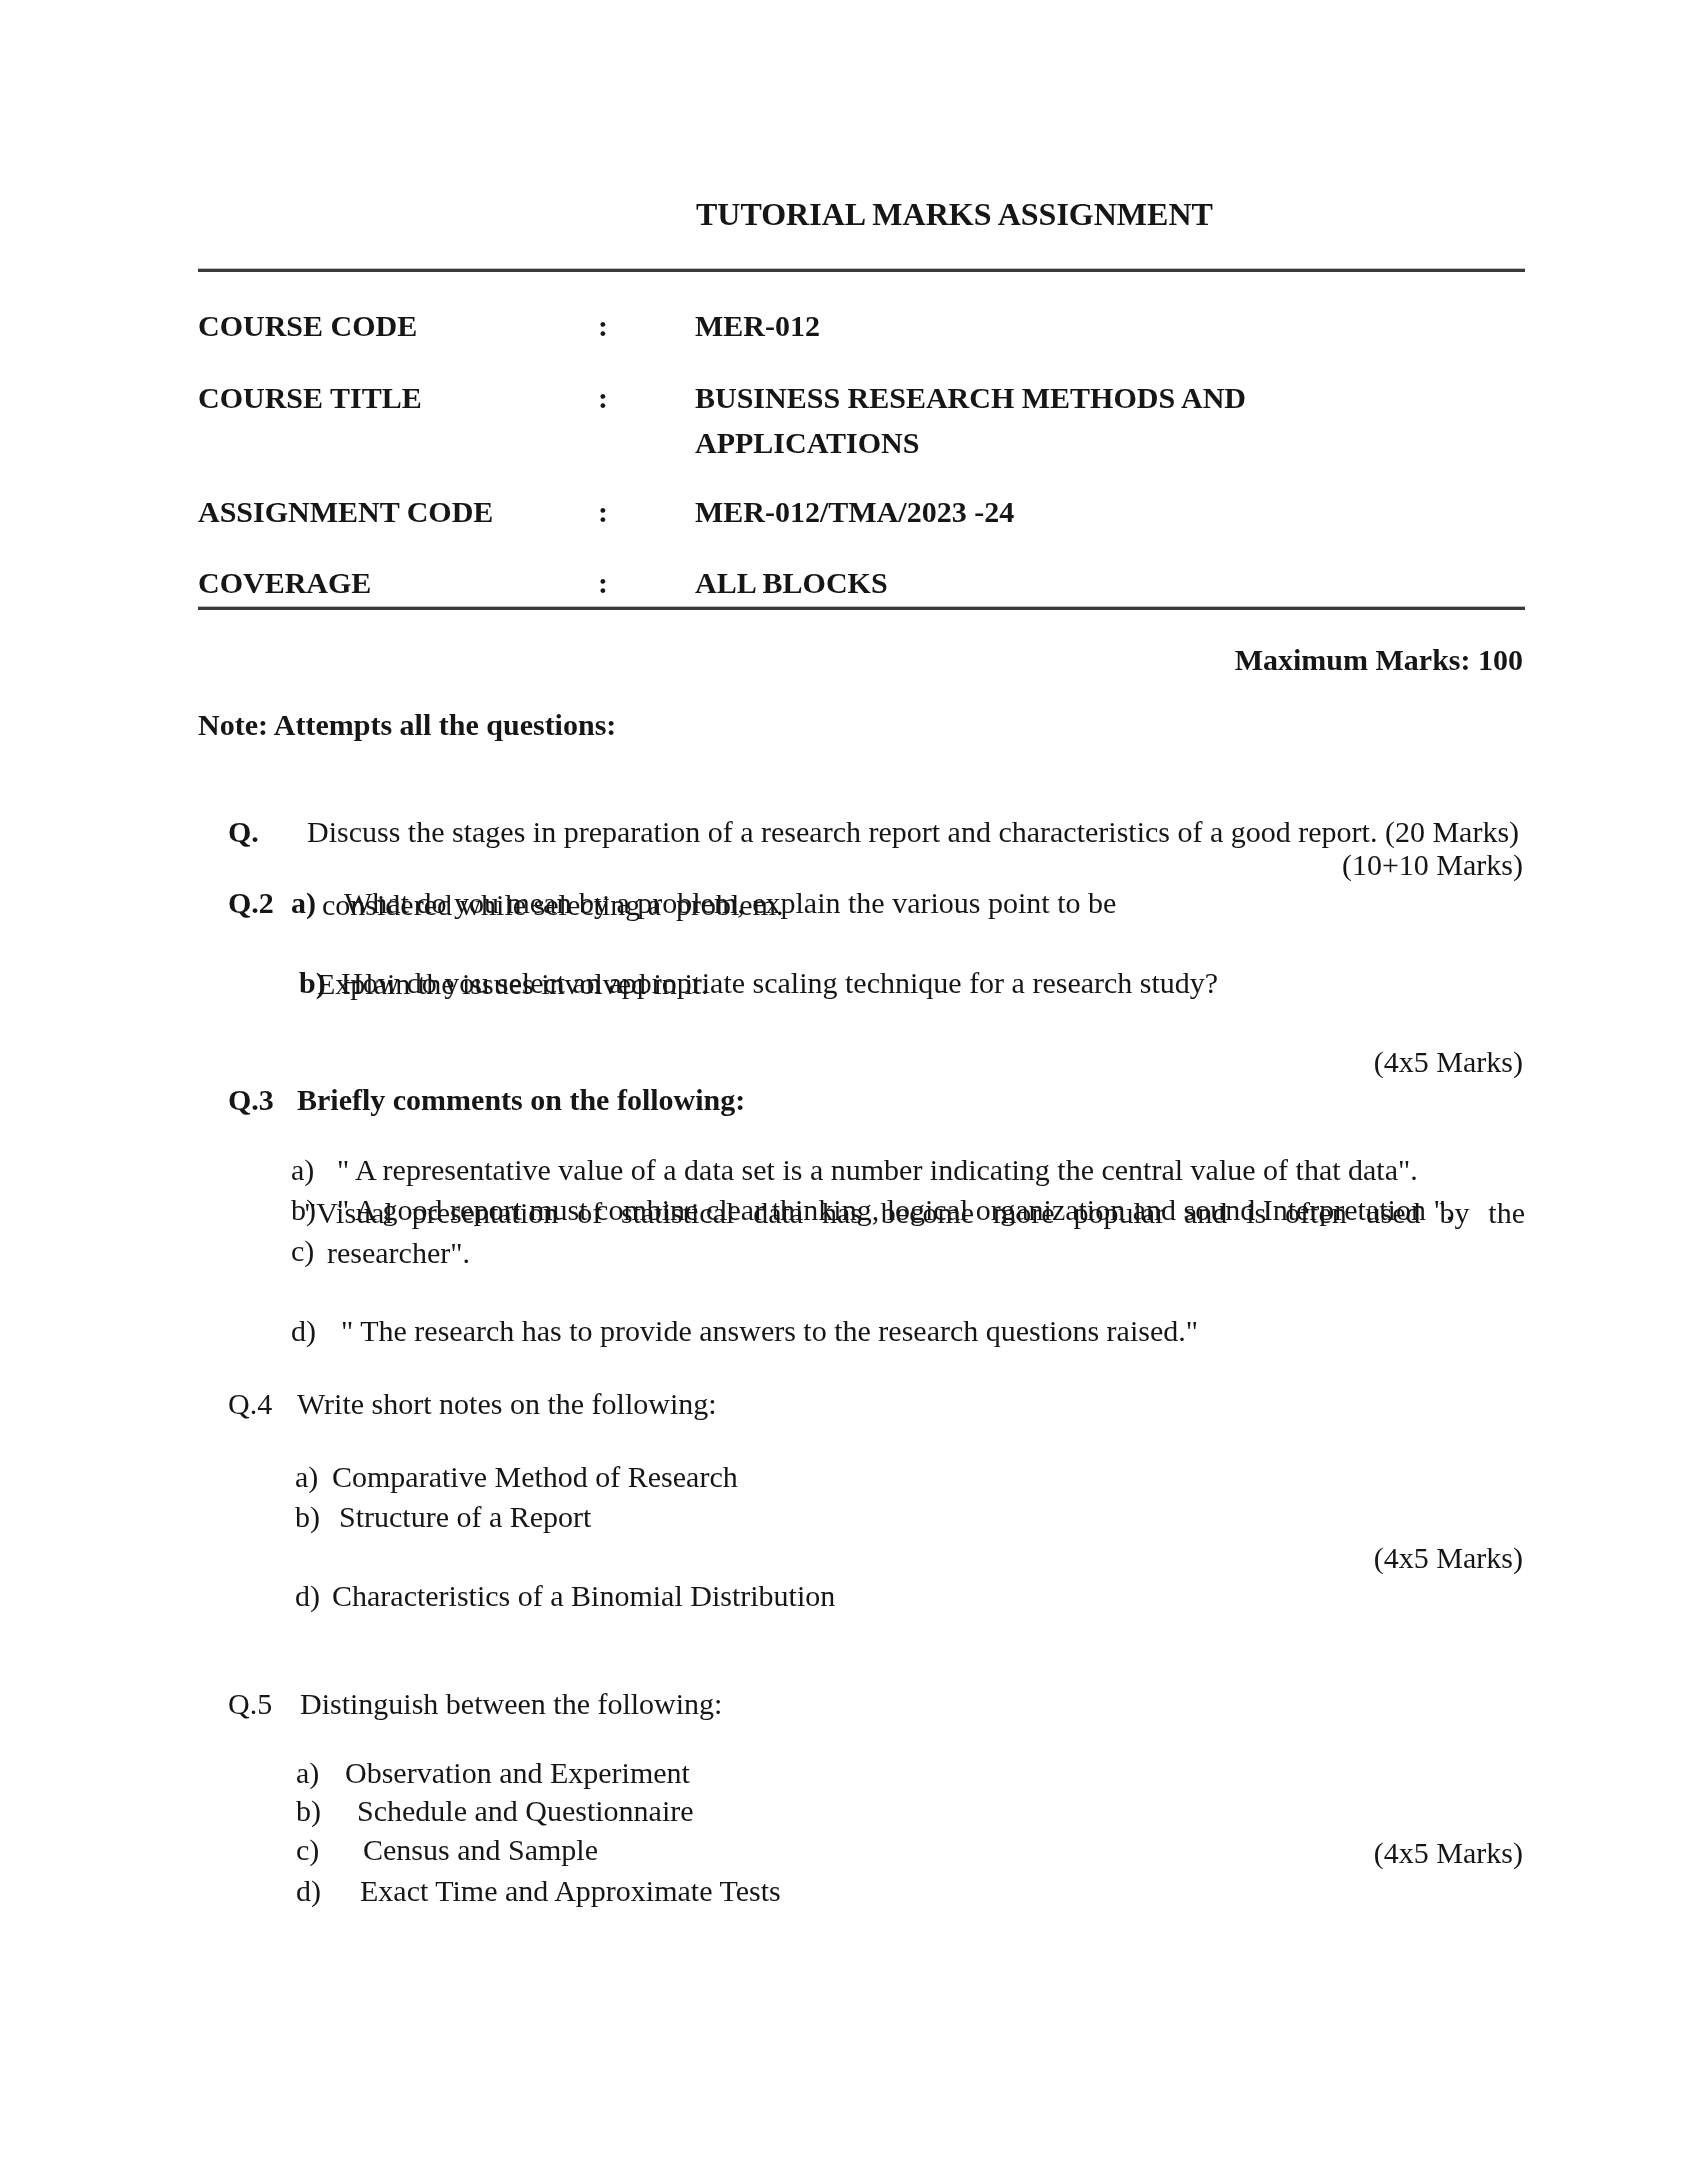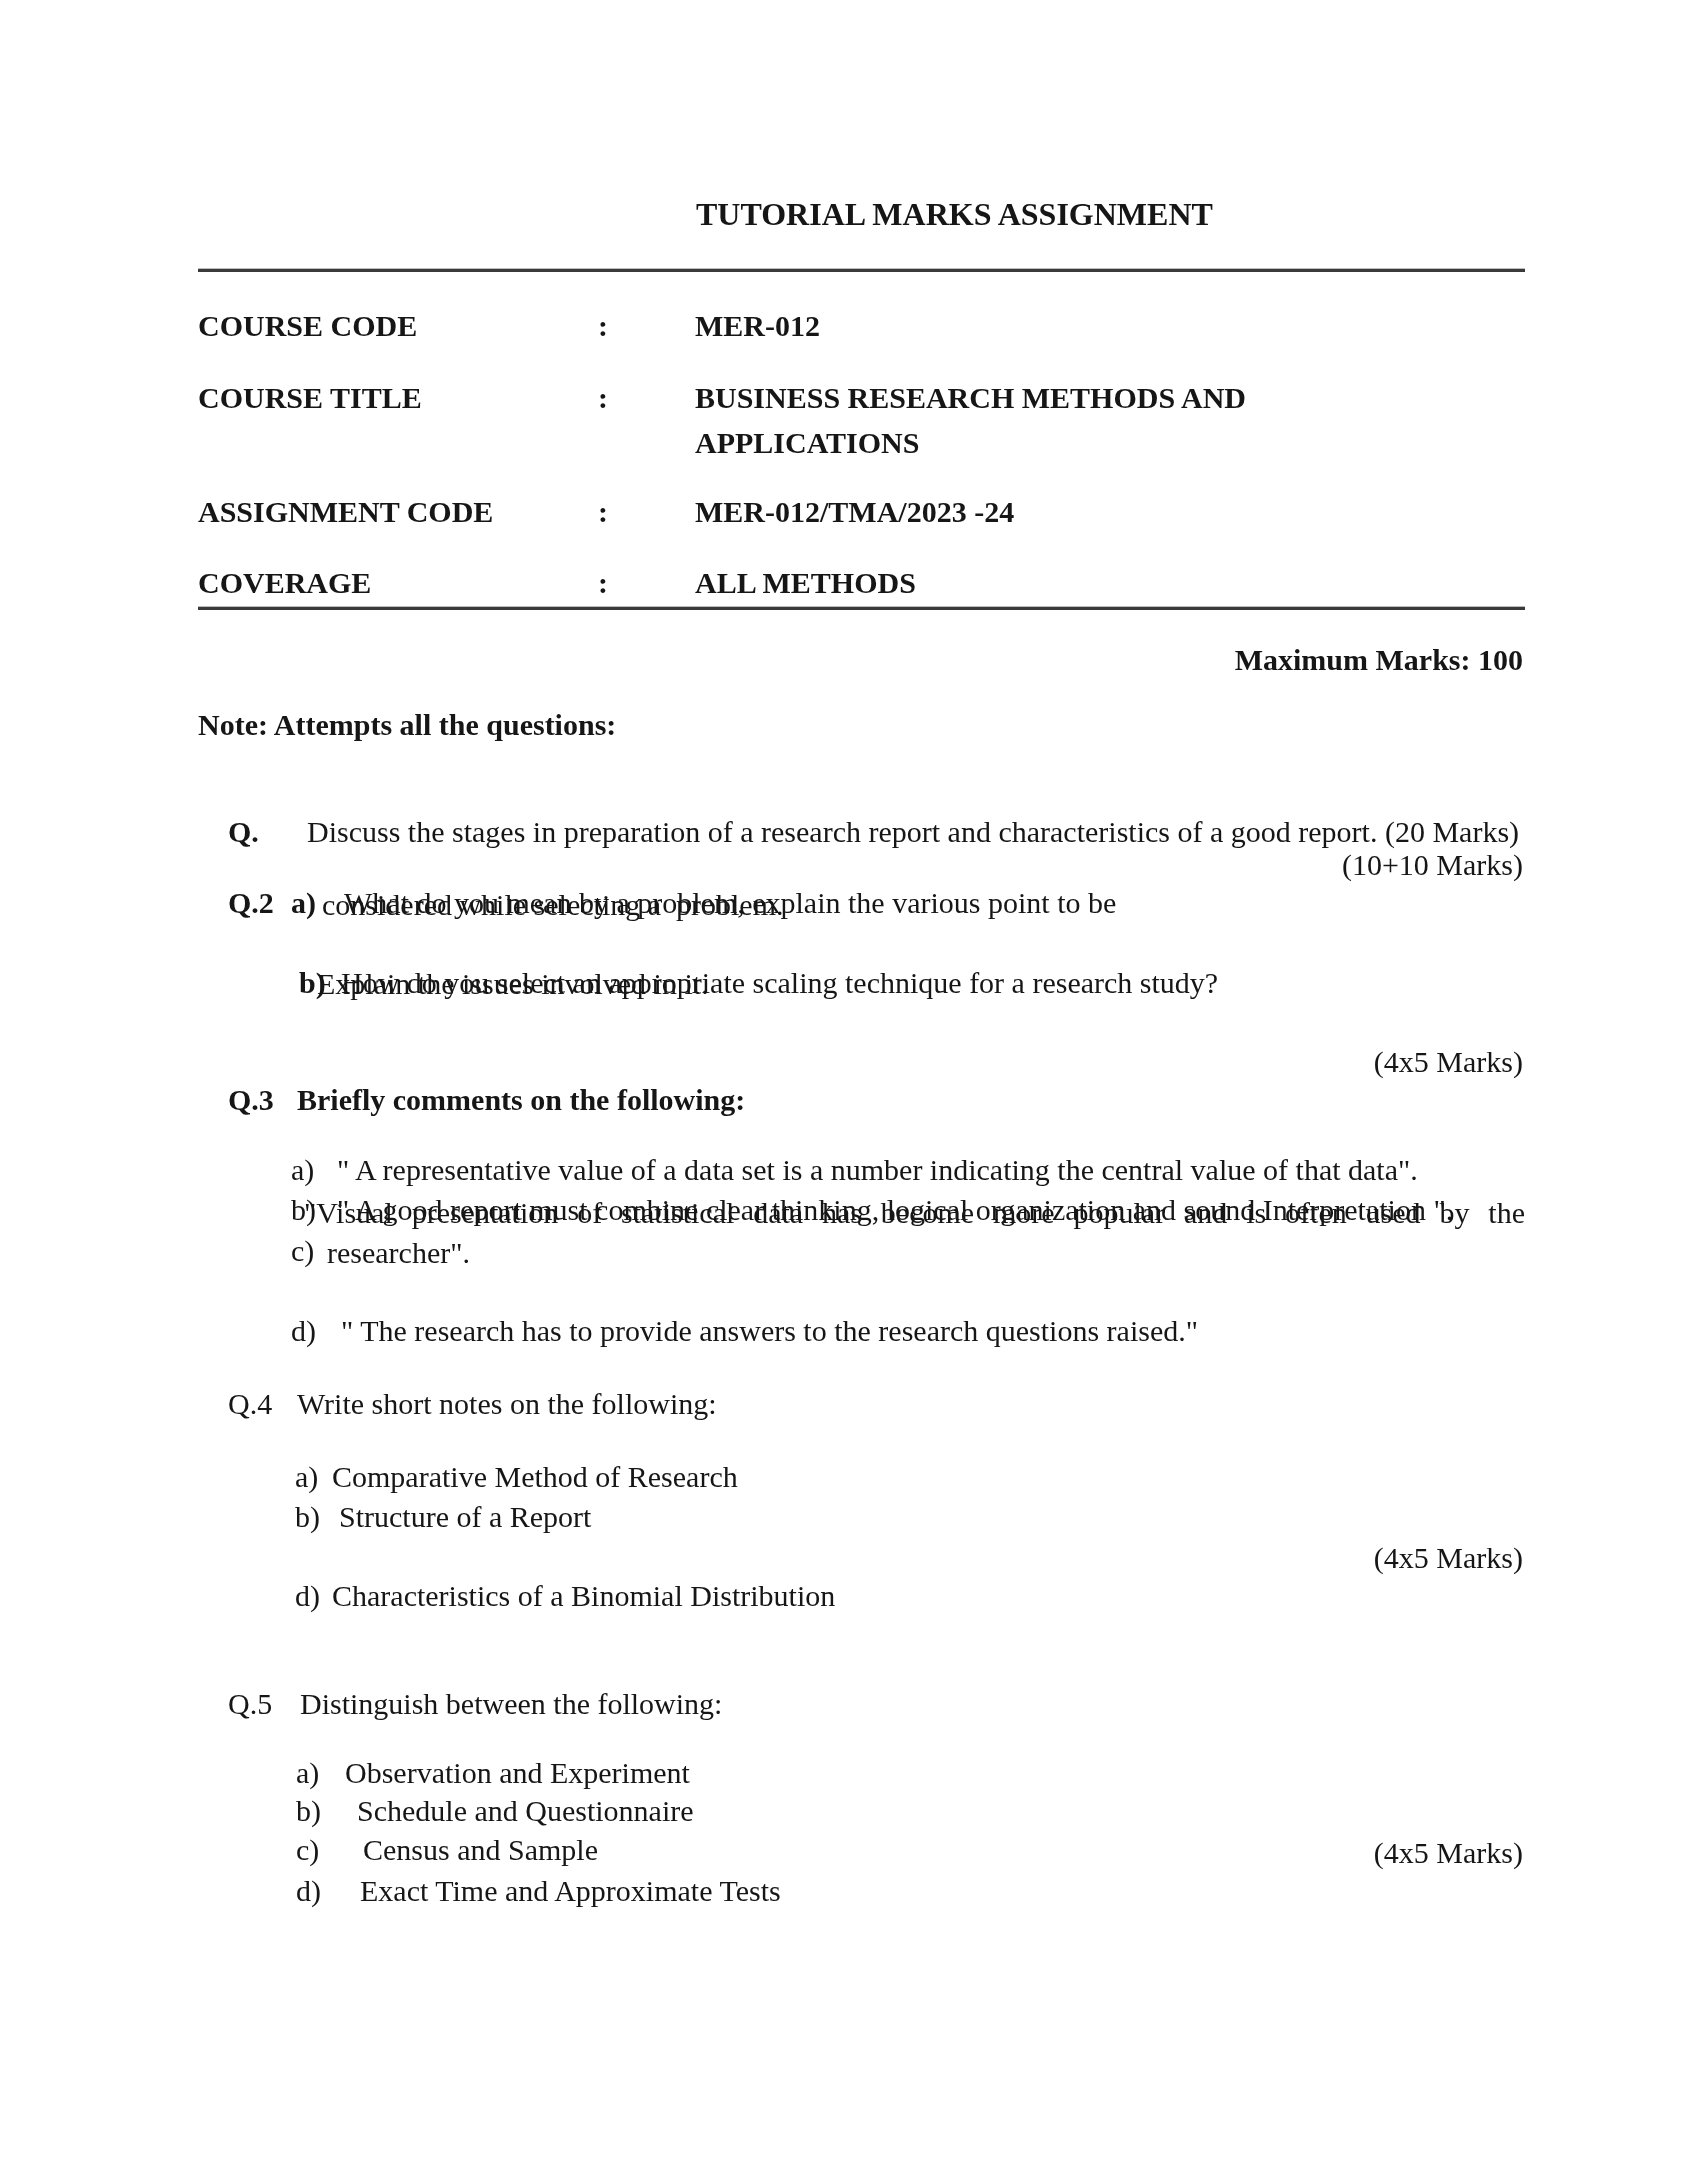--- a/index.html
+++ b/index.html
@@ -60,21 +60,21 @@
   <div class="line b" style="top:379px;left:598px">:</div>
   <div class="line b" style="top:379px;left:695px">BUSINESS RESEARCH METHODS AND</div>
   <div class="line b" style="top:424px;left:695px">APPLICATIONS</div>
 
   <div class="line b" style="top:493px;left:198px">ASSIGNMENT CODE</div>
   <div class="line b" style="top:493px;left:598px">:</div>
   <div class="line b" style="top:493px;left:695px">MER-012/TMA/2023 -24</div>
 
   <div class="line b" style="top:564px;left:198px">COVERAGE</div>
   <div class="line b" style="top:564px;left:598px">:</div>
-  <div class="line b" style="top:564px;left:695px">ALL METHODS</div>
+  <div class="line b" style="top:564px;left:695px">ALL BLOCKS</div>
 
   <div class="rule" style="top:606px"></div>
 
   <div class="marks b" style="top:641px">Maximum Marks: 100</div>
 
   <div class="line b" style="top:706px;left:198px">Note: Attempts all the questions:</div>
 
   <div class="line" style="top:775px;left:198px">
     <span class="mk b" style="width:79px">Q.</span><span>Discuss the stages in preparation of a research report and characteristics of a good report. (20 Marks)</span>
   </div>

